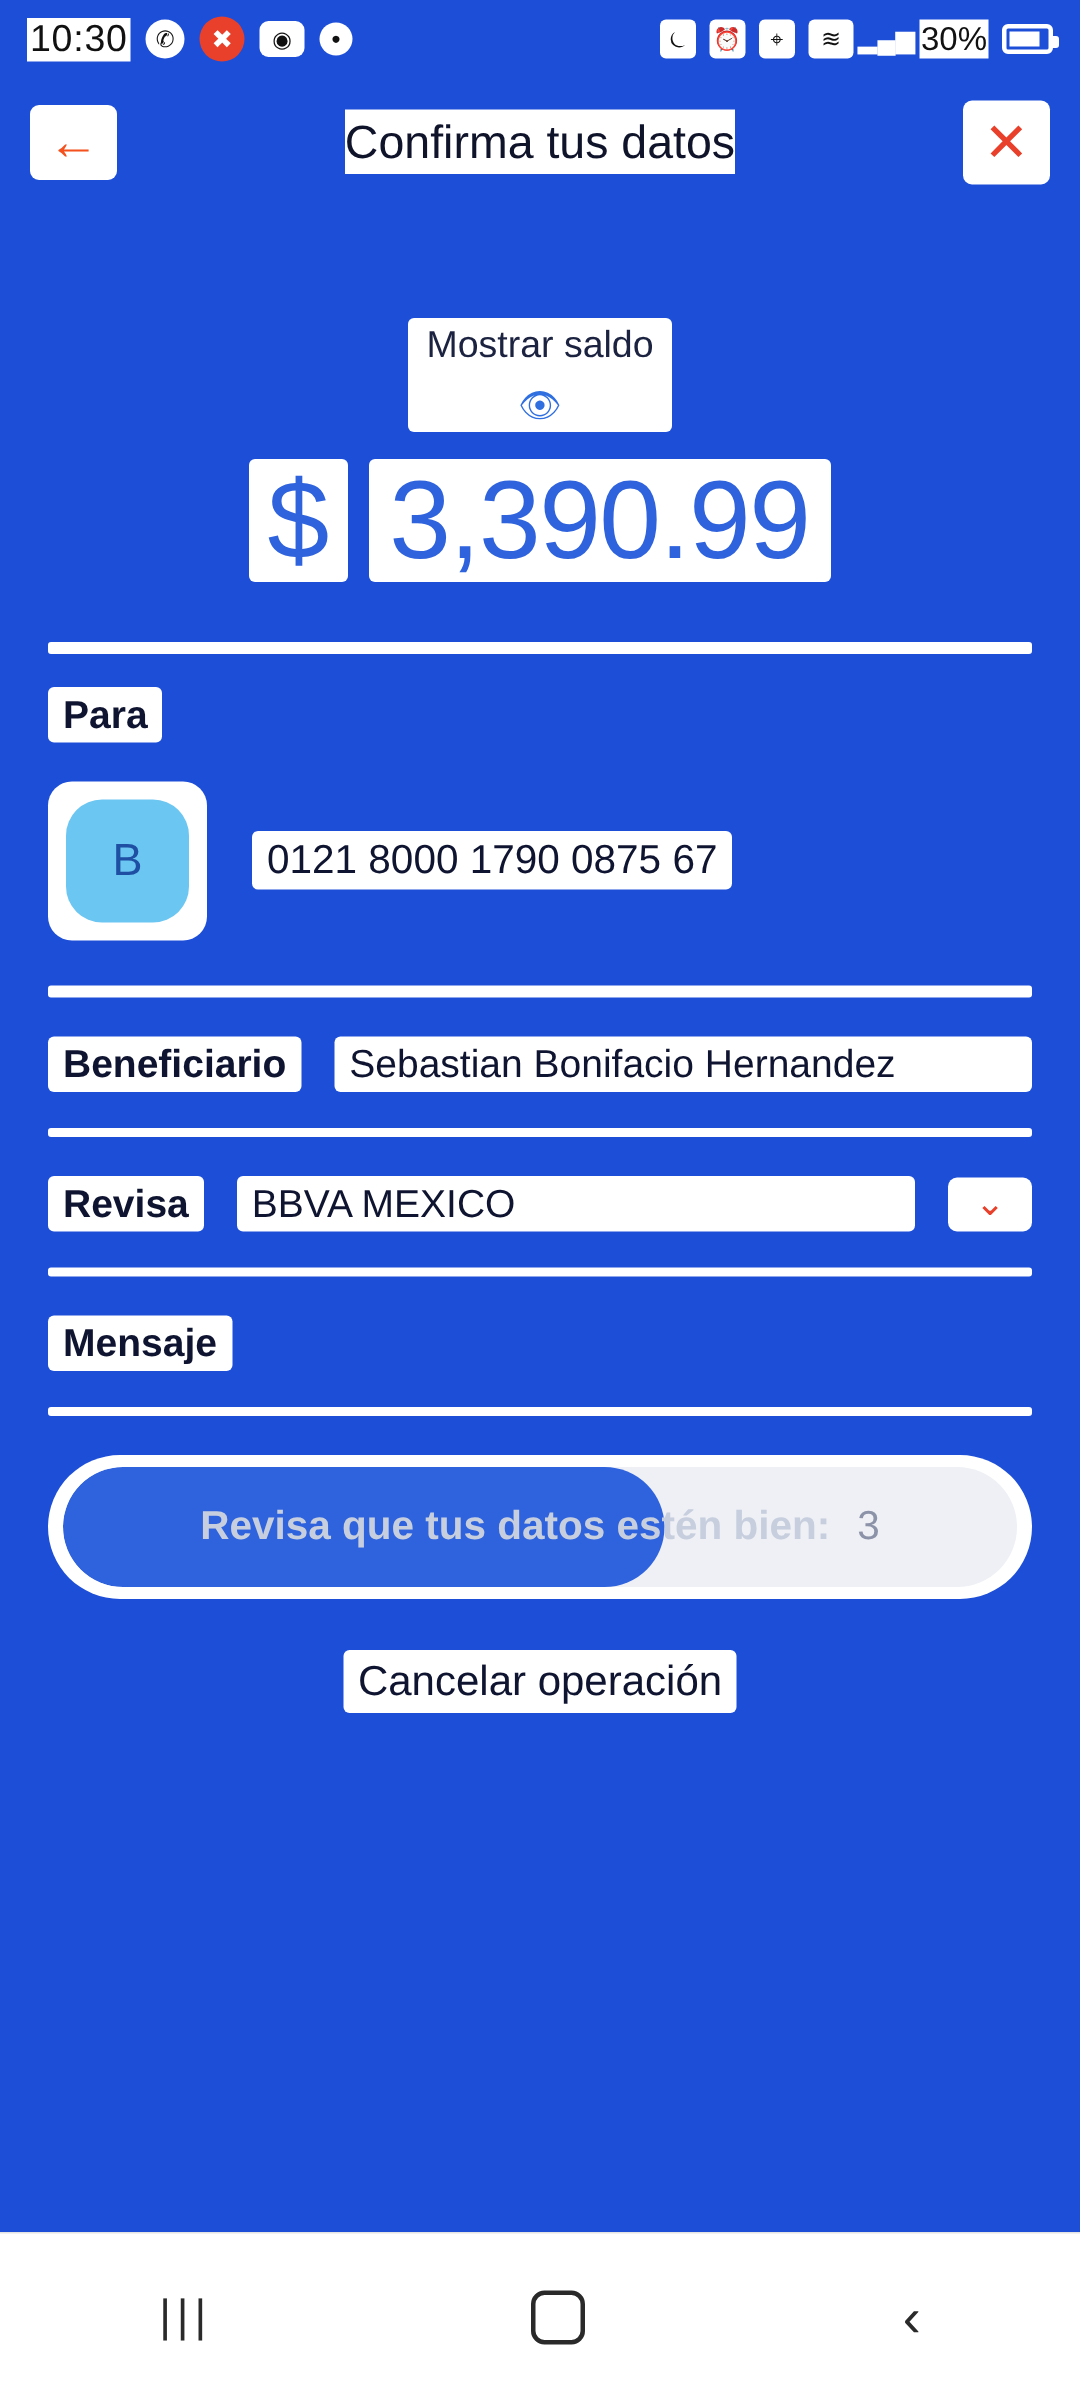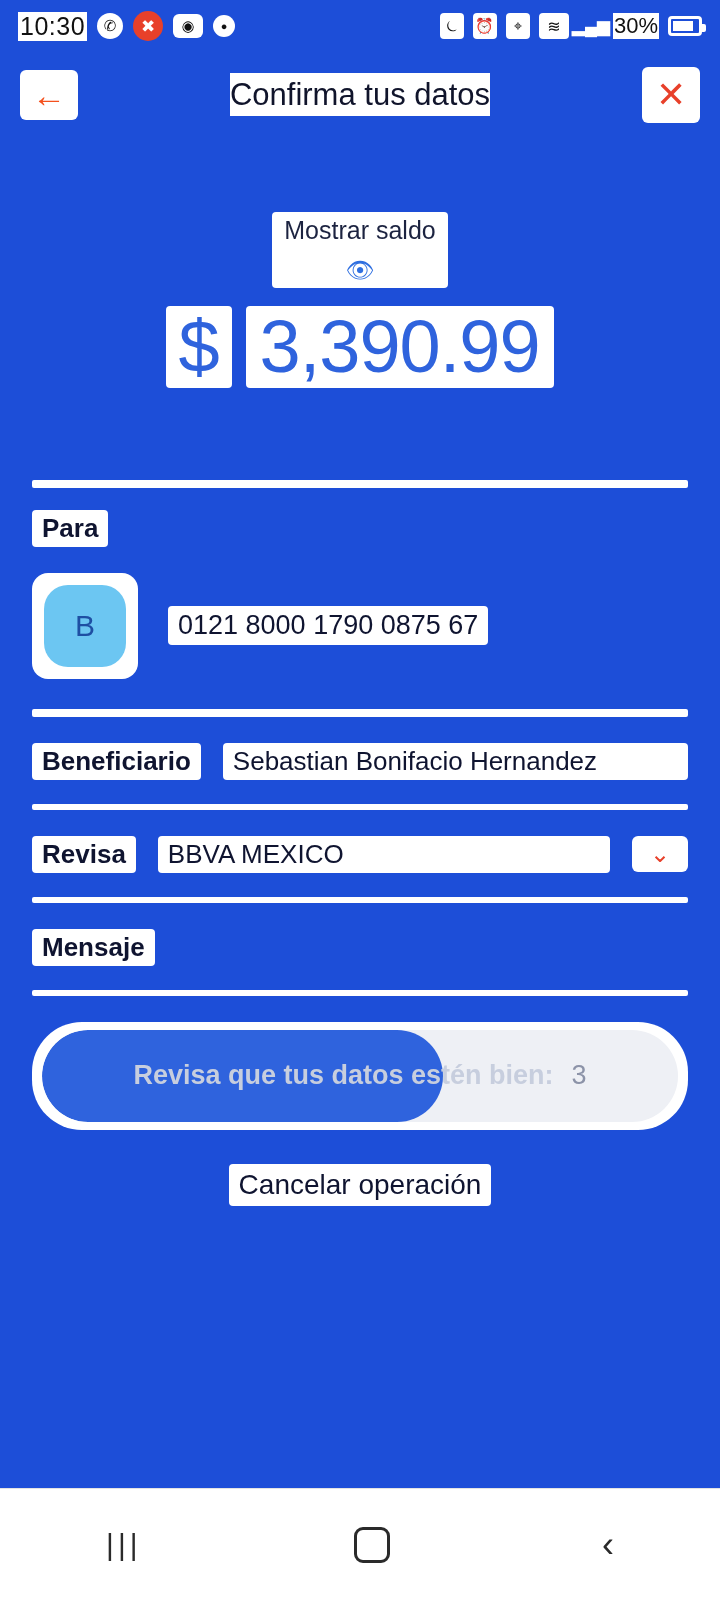--- a/index.html
+++ b/index.html
@@ -165,21 +165,21 @@
     font-size: 74px;
     color: #2f63dd;
     font-weight: 400;
     line-height: 1.05;
     letter-spacing: -1px;
     border-radius: 4px;
   }
 
   
   .list {
-    margin-top: 92px;
+    margin-top: 40px;
     padding: 0 32px;
   }
   .divider {
     height: 8px;
     background: #ffffff;
     border-radius: 2px;
   }
   .divider.thin { height: 6px; }
 
   .row-para {
@@ -224,21 +224,21 @@
   .account-number {
     background: #ffffff;
     color: #0f1430;
     font-size: 27px;
     padding: 4px 10px;
     border-radius: 4px;
   }
 
   .field-row {
     display: flex;
-    align-items: flex-start;
+    align-items: flex-end;
     padding: 26px 0 24px 0;
     gap: 22px;
   }
   .field-row .label-chip { min-width: 0; }
   .field-row .f-label { flex: 0 0 auto; }
   .field-row .f-value { flex: 1 1 auto; }
   .chev {
     margin-left: auto;
     background: #ffffff;
     width: 56px; height: 36px;
@@ -253,21 +253,21 @@
     padding: 26px 32px 0 32px;
   }
   .progress-wrap {
     background: #ffffff;
     border-radius: 50px;
     padding: 8px 10px;
     position: relative;
   }
   .progress-track {
     position: relative;
-    height: 92px;
+    height: 80px;
     border-radius: 46px;
     background: #eef0f5;
     overflow: hidden;
   }
   .progress-fill {
     position: absolute;
     left: 0; top: 0; bottom: 0;
     width: 63%;
     background: #2f63dd;
     border-radius: 46px;

